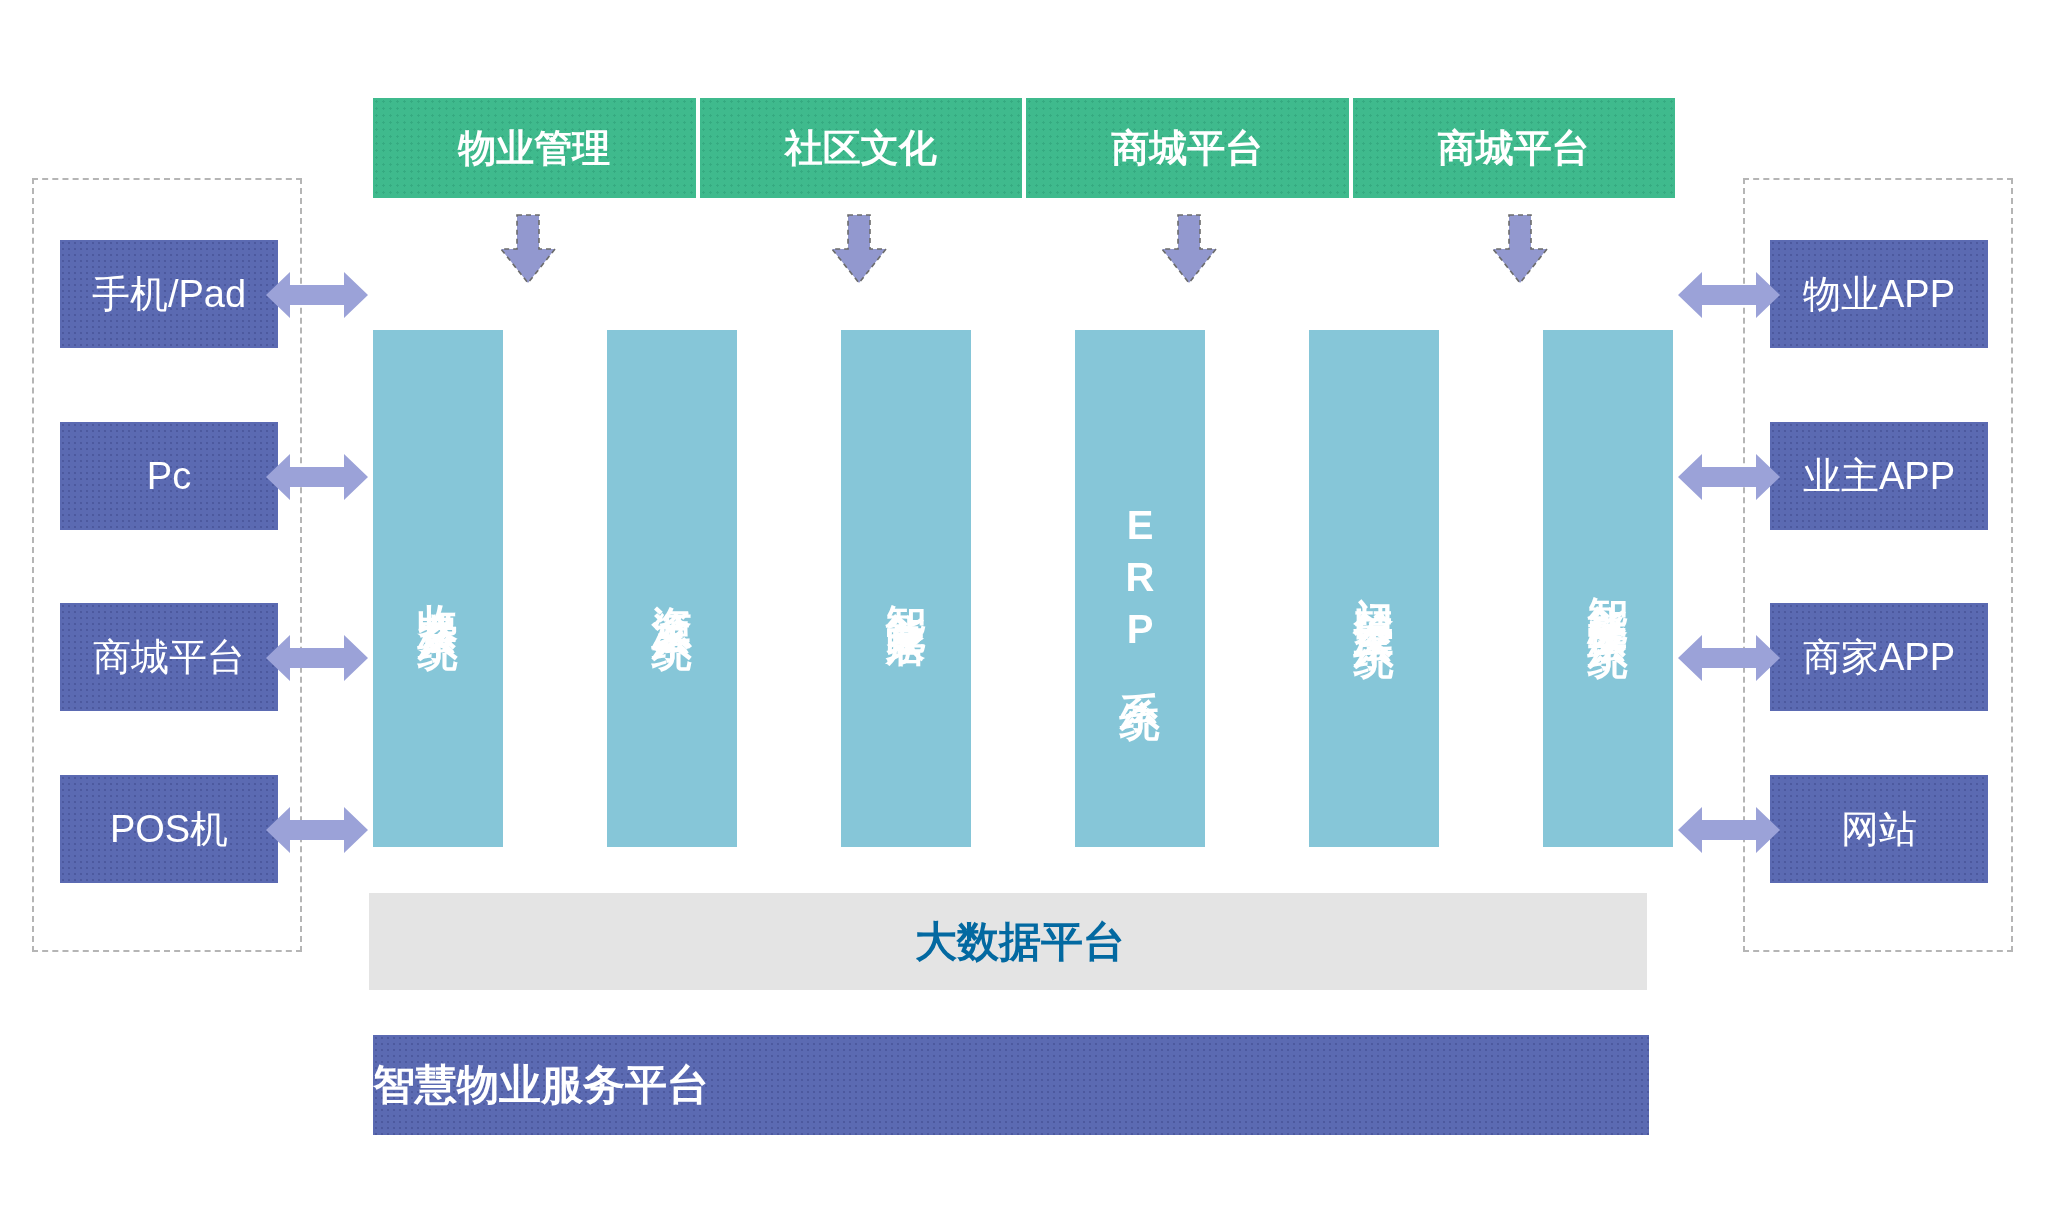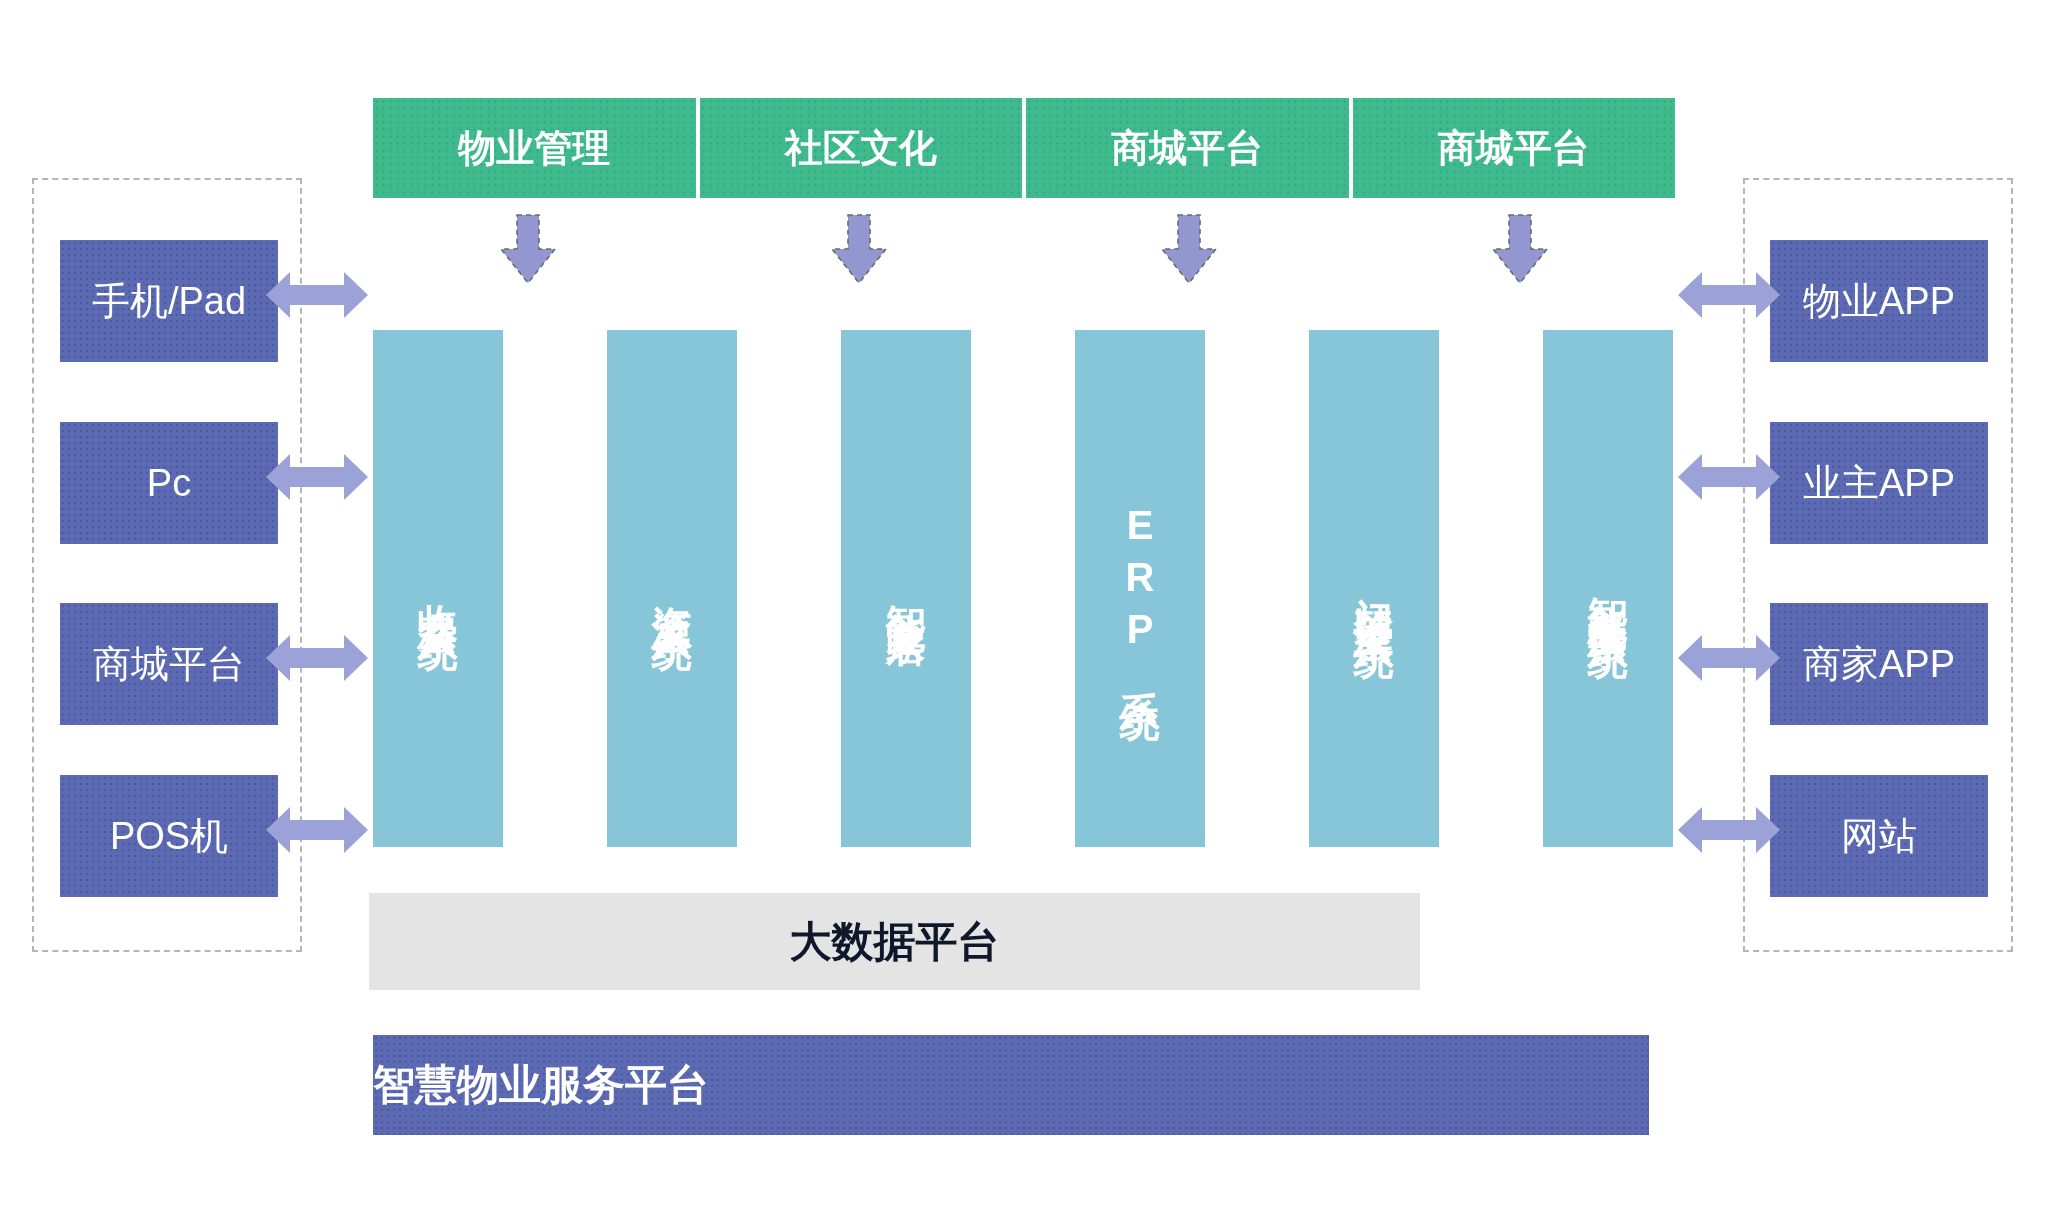--- a/index.html
+++ b/index.html
@@ -17,21 +17,21 @@
     border:2px dashed #b5b5b5;
     background:transparent;
     box-sizing:border-box;
   }
   .dashed-panel.left{left:32px;}
   .dashed-panel.right{left:1743px;}
 
   
   .side-box{
     position:absolute;
-    width:218px;height:122px;
+    width:218px;height:108px;
     background-color:#5b6ab2;
     background-image:radial-gradient(rgba(38,48,110,.28) 1px, transparent 1.3px);
     background-size:6px 6px;
     color:#fff;font-size:38px;font-weight:400;
     display:flex;align-items:center;justify-content:center;
     z-index:2;white-space:nowrap;
   }
   .side-box.lft{left:60px;}
   .side-box.rgt{left:1770px;}
 
@@ -63,24 +63,24 @@
   .vtext{
     writing-mode:vertical-rl;
     text-orientation:upright;
     color:#fff;font-size:40px;font-weight:700;
     letter-spacing:8px;line-height:1;
     white-space:nowrap;
   }
 
   
   .gray-bar{
-    position:absolute;left:369px;top:893px;width:1051px;height:97px;
-    background:#e4e4e4;color:#0f172a;
+    position:absolute;left:369px;top:893px;width:1254px;height:97px;
+    background:#e4e4e4;color:#0369a1;
     font-size:42px;font-weight:700;
-    display:flex;align-items:center;justify-content:center;
+    display:flex;align-items:center;justify-content:center;padding-left:24px;
   }
   .purple-bar{
     position:absolute;left:373px;top:1035px;width:1276px;height:100px;
     background-color:#5b6ab2;
     background-image:radial-gradient(rgba(38,48,110,.28) 1px, transparent 1.3px);
     background-size:6px 6px;
     color:#fff;font-size:42px;font-weight:700;
     display:flex;align-items:center;justify-content:flex-start;
   }
 

